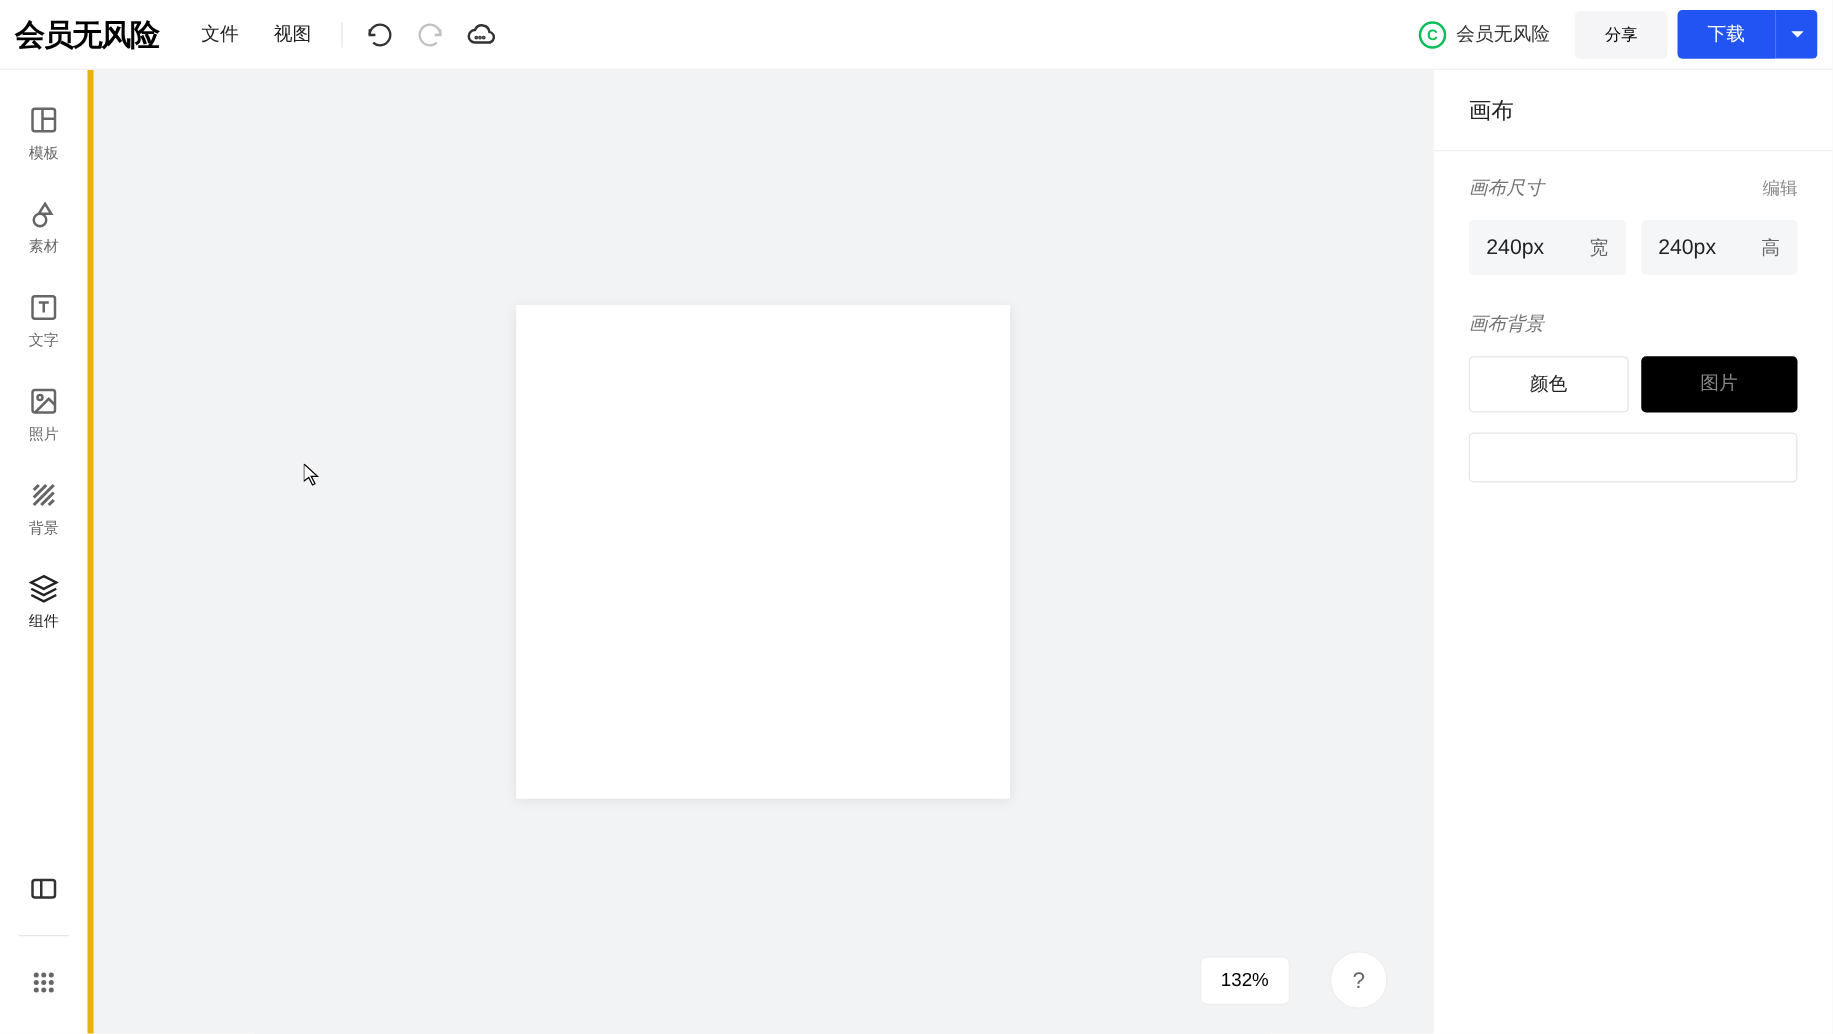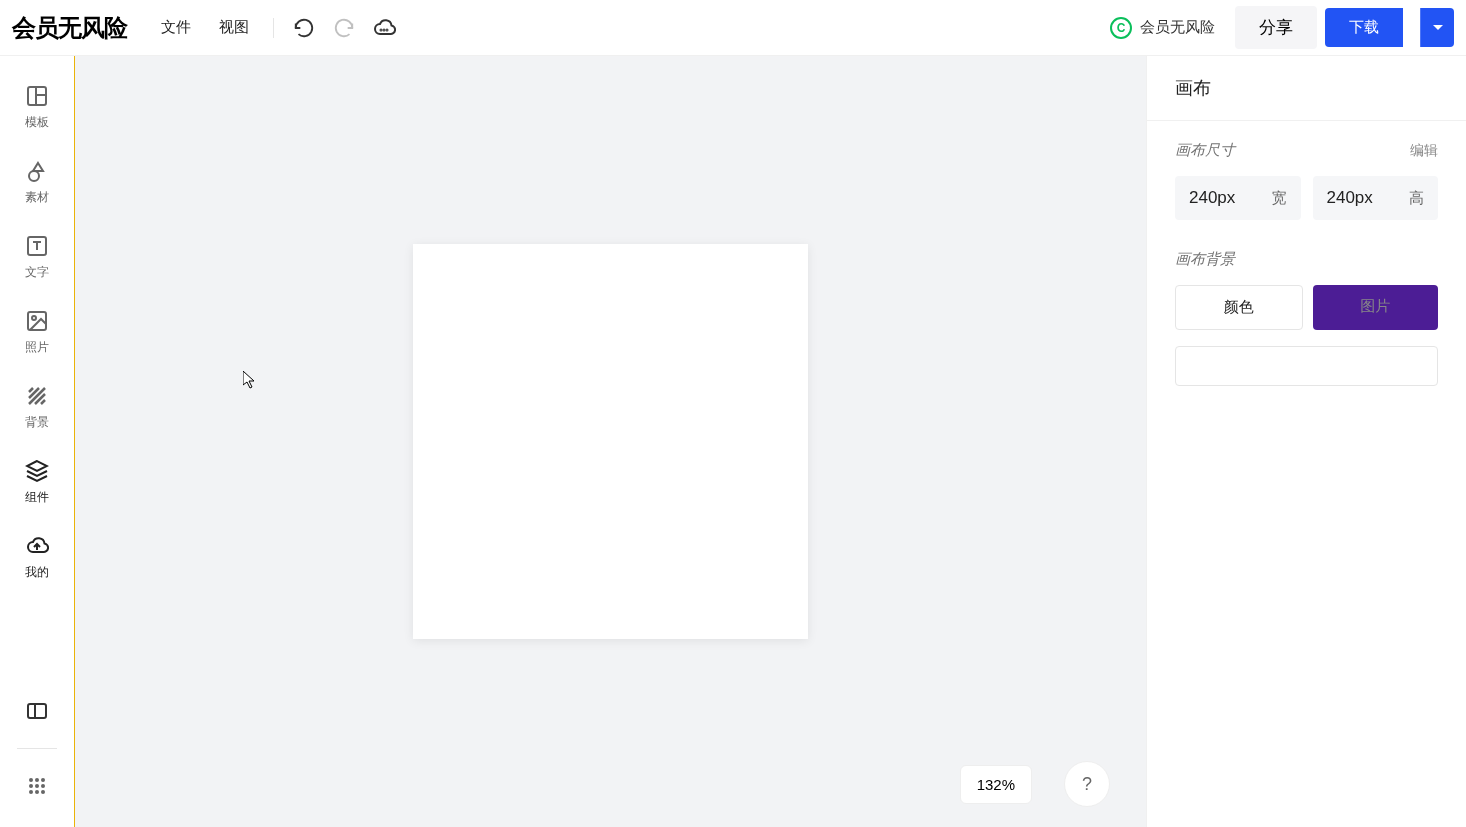--- a/index.html
+++ b/index.html
@@ -70,28 +70,27 @@
       justify-content: center;
       margin-right: 8px;
       color: #0abf5b;
       font-weight: bold;
       font-size: 12px;
     }
     .share-btn {
       background: #f5f5f7;
       border: none;
       padding: 10px 24px;
-      font-size: 17px;
+      font-size: 13px;
       cursor: pointer;
       border-radius: 4px;
       margin-right: 8px;
     }
     .download-group {
       display: flex;
-      gap: 17px;
     }
     .download-btn {
       background: #2254f4;
       color: #fff;
       border: none;
       padding: 10px 24px;
       font-size: 15px;
       cursor: pointer;
       border-radius: 4px 0 0 4px;
     }
@@ -105,21 +104,21 @@
       cursor: pointer;
       border-radius: 0 4px 4px 0;
       border-left: 1px solid rgba(255,255,255,0.2);
     }
     .main {
       display: flex;
       height: calc(100% - 56px);
     }
     .sidebar {
       width: 75px;
-      border-right: 1px solid #eab308;
+      border-right: 5px solid #eab308;
       display: flex;
       flex-direction: column;
       align-items: center;
       padding-top: 16px;
       background: #fff;
       flex-shrink: 0;
     }
     .sidebar-item {
       width: 100%;
       display: flex;
@@ -270,21 +269,21 @@
       margin-bottom: 16px;
       font-family: Liberation Serif, serif;
     }
     .bg-tab {
       flex: 1;
       padding: 12px;
       text-align: center;
       font-size: 15px;
       border-radius: 4px;
       cursor: pointer;
-      background: #4c1d95;
+      background: #000000;
       color: #888;
     }
     .bg-tab.active {
       background: #fff;
       border: 1px solid #e5e5e5;
       color: #222;
       font-weight: 500;
     }
     .color-box {
       height: 40px;
@@ -378,27 +377,20 @@
           <line x1="10" y1="20" x2="20" y2="10"></line>
           <line x1="16" y1="20" x2="20" y2="16"></line>
         </svg>
       <span class="sidebar-item-label">背景</span>
     </div>
     <div class="sidebar-item dark">
       <svg width="24" height="24" viewBox="0 0 24 24" fill="none" stroke="#222" stroke-width="2">
           <path d="M12 2L2 7l10 5 10-5-10-5zM2 17l10 5 10-5M2 12l10 5 10-5"></path>
         </svg>
       <span class="sidebar-item-label" style="color:#222">组件</span>
-    </div>
-    <div class="sidebar-item dark">
-      <svg width="24" height="24" viewBox="0 0 24 24" fill="none" stroke="#222" stroke-width="2">
-          <path d="M18 18H8a5 5 0 0 1 0-10 6 6 0 0 1 11.5 1.5A4 4 0 0 1 18 18z"></path>
-          <path d="M12 10v6M9 13l3-3 3 3"></path>
-        </svg>
-      <span class="sidebar-item-label" style="color:#222">我的</span>
     </div>
     <div class="sidebar-spacer"></div>
     <div class="sidebar-bottom">
       <div class="sidebar-bottom-item">
         <svg width="24" height="24" viewBox="0 0 24 24" fill="none" stroke="#333" stroke-width="2">
             <rect x="3" y="5" width="18" height="14" rx="2"></rect>
             <line x1="10" y1="5" x2="10" y2="19"></line>
           </svg>
       </div>
       <div class="sidebar-bottom-divider"></div>

